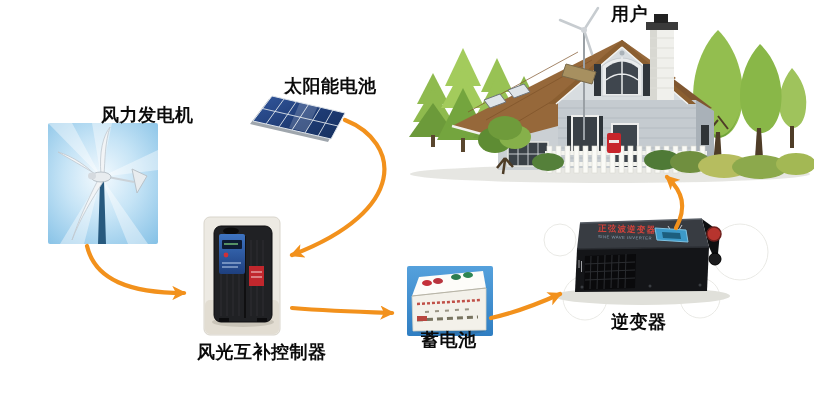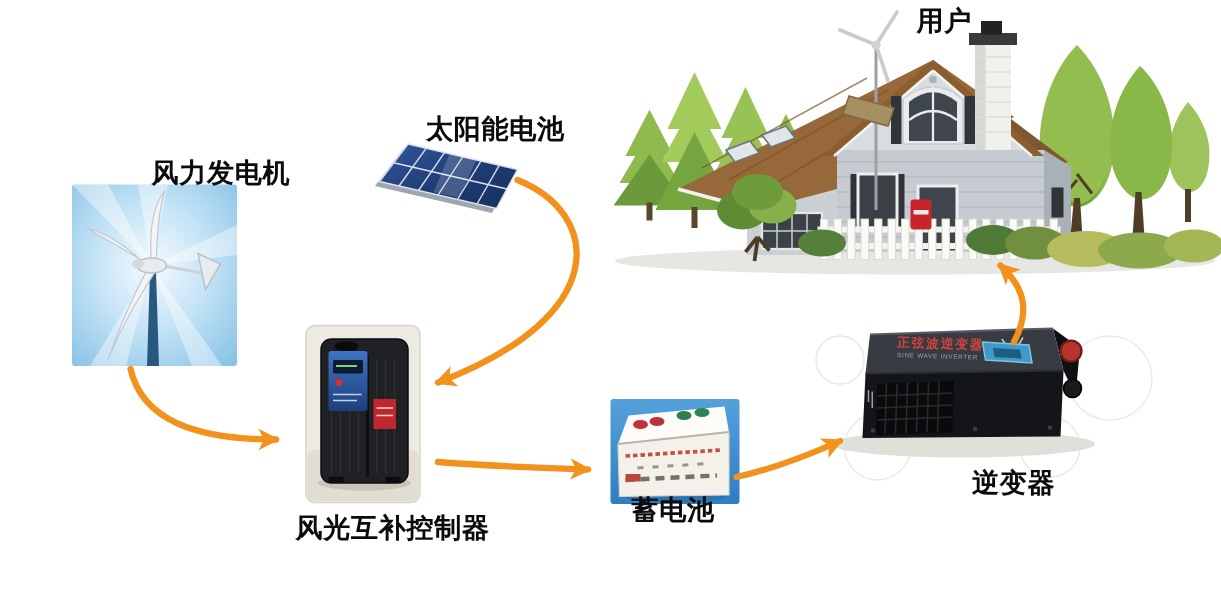--- a/index.html
+++ b/index.html
@@ -322,15 +322,15 @@
     <path d="M491,318 C518,312 540,303 560,294" marker-end="url(#ah)"></path>
     <path d="M676,228 C687,207 683,192 667,177" marker-end="url(#ah)"></path>
   </g>
 </svg>
 
 <div class="lbl" style="left:54px;  top:103px;margin-left:47px;">风力发电机</div>
 <div class="lbl" style="left:284px; top:74px;">太阳能电池</div>
 <div class="lbl" style="left:611px; top:2px;">用户</div>
 <div class="lbl" style="left:197px; top:340px;">风光互补控制器</div>
 <div class="lbl" style="left:421px; top:328px;">蓄电池</div>
-<div class="lbl" style="left:648px; top:310px;">逆变器</div>
+<div class="lbl" style="left:611px; top:310px;">逆变器</div>
 
 </div>
 
 </body></html>

